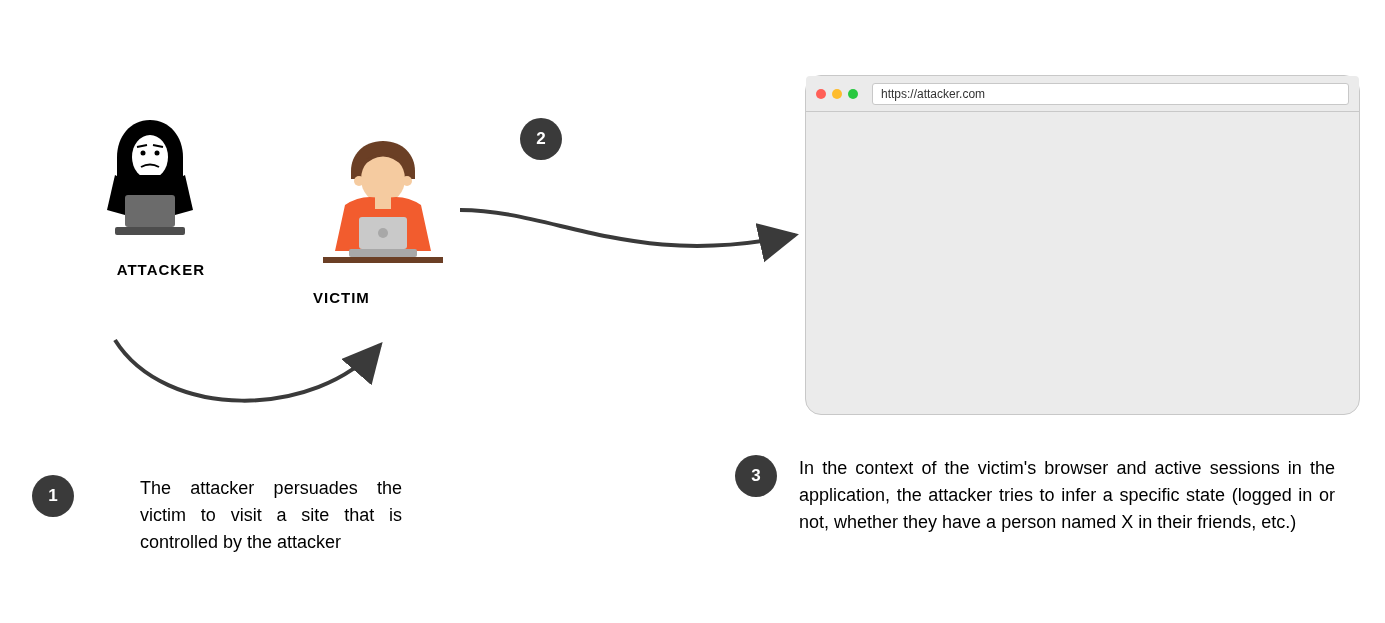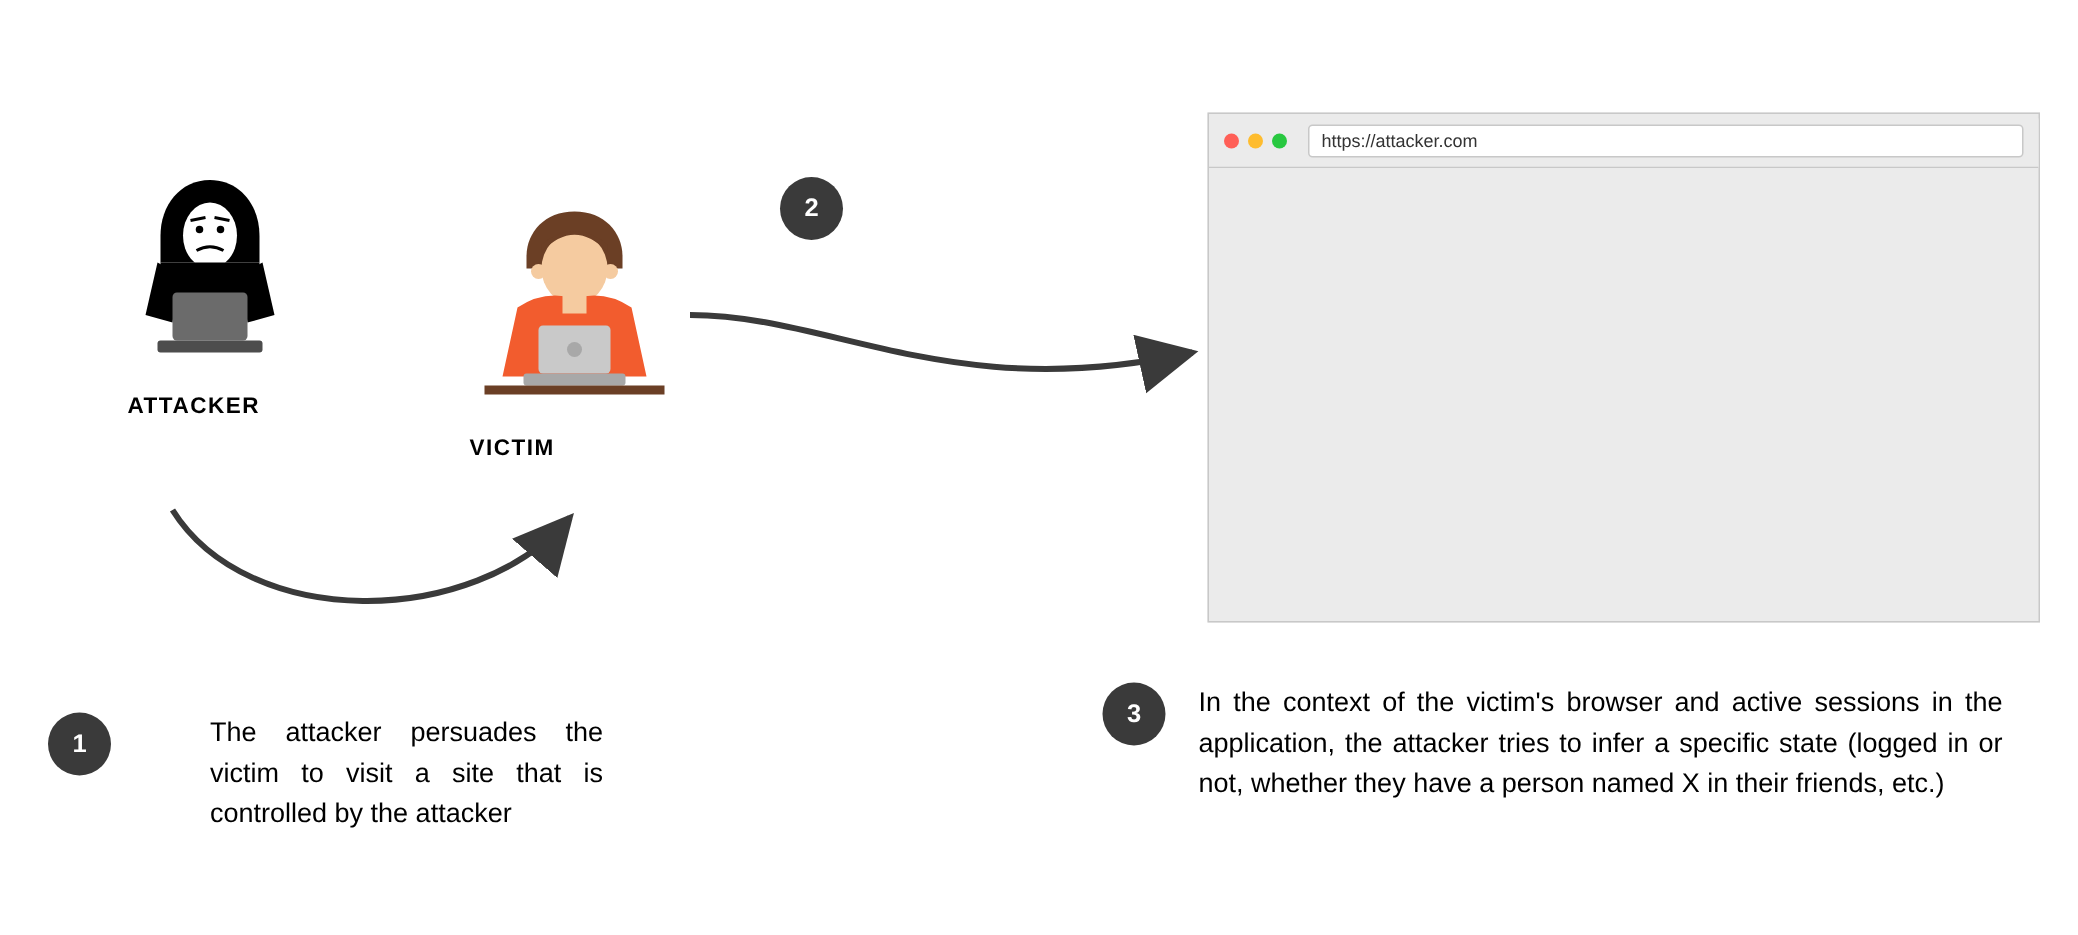--- a/index.html
+++ b/index.html
@@ -9,21 +9,21 @@
     background: #fff;
     font-family: -apple-system, BlinkMacSystemFont, "Segoe UI", Arial, sans-serif;
     position: relative;
     overflow: hidden;
   }
   .attacker-fig {
     position: absolute;
     left: 85px;
     top: 115px;
     width: 120px;
-    text-align: left;
+    text-align: right;
   }
   .victim-fig {
     position: absolute;
     left: 313px;
     top: 133px;
     width: 140px;
   }
   .label {
     margin-top: 12px;
     font-weight: 700;
@@ -79,21 +79,21 @@
   }
   .step3 .step-text { text-align: justify; }
   .browser {
     position: absolute;
     left: 805px;
     top: 75px;
     width: 555px;
     height: 340px;
     background: #ebebeb;
     border: 1px solid #c8c8c8;
-    border-radius: 0;
+    border-radius: 16px;
   }
   .browser-bar {
     height: 36px;
     background: #ebebeb;
     border-bottom: 1px solid #c8c8c8;
     display: flex;
     align-items: center;
     padding: 0 10px;
     gap: 6px;
     border-top-left-radius: 4px;

